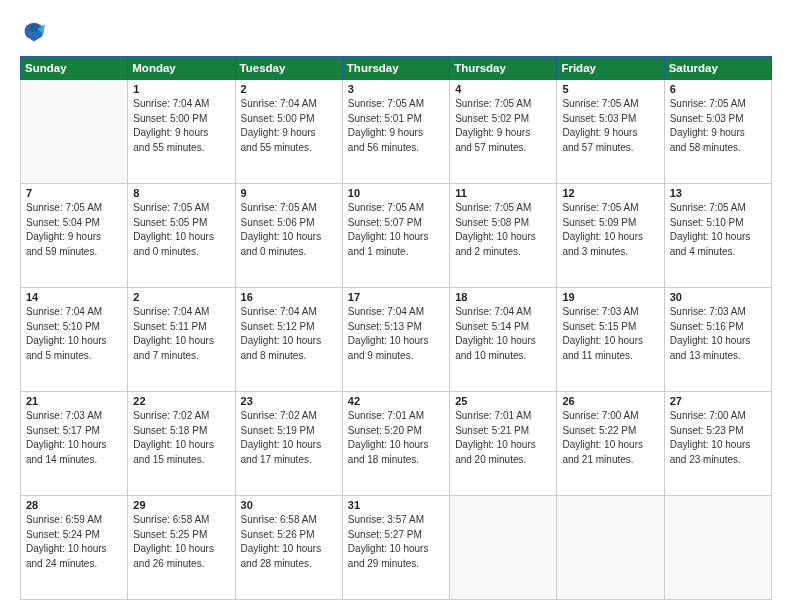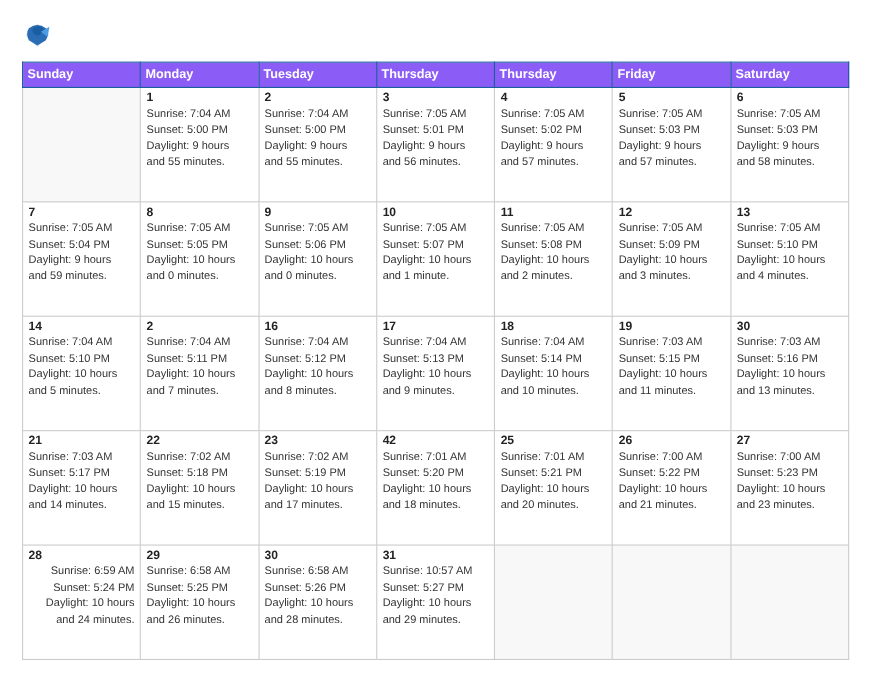--- a/index.html
+++ b/index.html
@@ -62,21 +62,21 @@
       margin-top: 2px;
     }
     .calendar {
       flex: 1;
       border: 1px solid #ccc;
       border-collapse: collapse;
       width: 100%;
       table-layout: fixed;
     }
     .calendar th {
-      background: #8b5cf6;
+      background: #15803d;
       color: #fff;
       font-size: 11.5px;
       font-weight: bold;
       padding: 5px 4px;
       text-align: left;
       border: 1px solid #1a5da0;
     }
     .calendar td {
       border: 1px solid #ccc;
       vertical-align: top;
@@ -331,42 +331,42 @@
             <div class="day-number">27</div>
             <div class="day-info" style="white-space: pre-line;">Sunrise: 7:00 AM
 Sunset: 5:23 PM
 Daylight: 10 hours
 and 23 minutes.</div>
           </td>
         </tr>
         <tr>
           <td>
             <div class="day-number">28</div>
-            <div class="day-info" style="white-space: pre-line; text-align: right;">Sunrise: 6:59 AM
+            <div class="day-info" style="white-space: pre-line;">Sunrise: 6:59 AM
 Sunset: 5:24 PM
 Daylight: 10 hours
 and 24 minutes.</div>
           </td>
           <td>
             <div class="day-number">29</div>
             <div class="day-info" style="white-space: pre-line;">Sunrise: 6:58 AM
 Sunset: 5:25 PM
 Daylight: 10 hours
 and 26 minutes.</div>
           </td>
           <td>
             <div class="day-number">30</div>
             <div class="day-info" style="white-space: pre-line;">Sunrise: 6:58 AM
 Sunset: 5:26 PM
 Daylight: 10 hours
 and 28 minutes.</div>
           </td>
           <td>
             <div class="day-number">31</div>
-            <div class="day-info" style="white-space: pre-line;">Sunrise: 10:57 AM
+            <div class="day-info" style="white-space: pre-line;">Sunrise: 3:57 AM
 Sunset: 5:27 PM
 Daylight: 10 hours
 and 29 minutes.</div>
           </td>
           <td class="empty-cell"></td>
           <td class="empty-cell"></td>
           <td class="empty-cell"></td>
         </tr>
       </tbody>
   </table>

